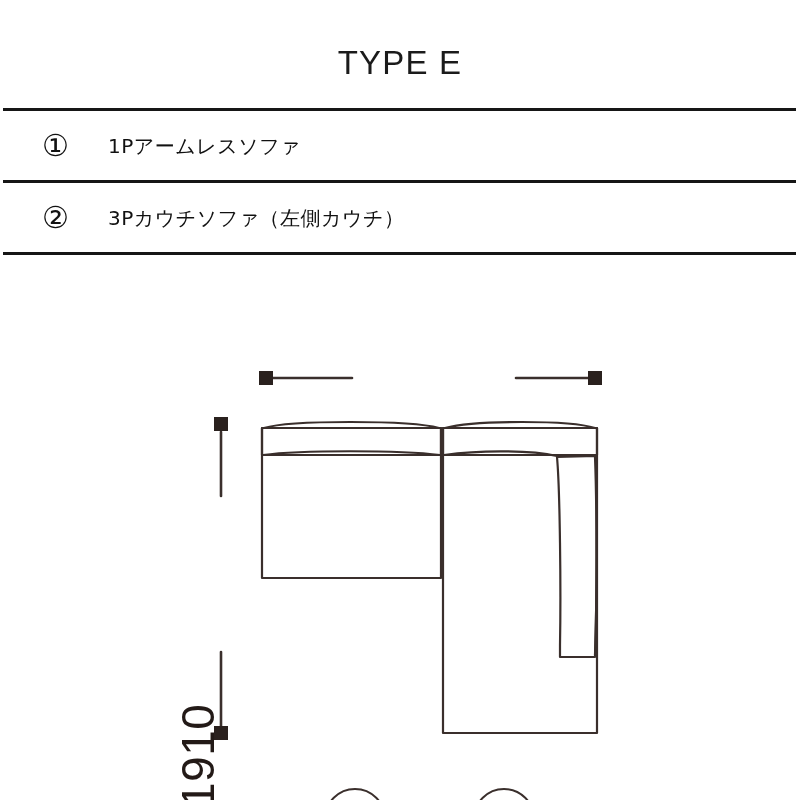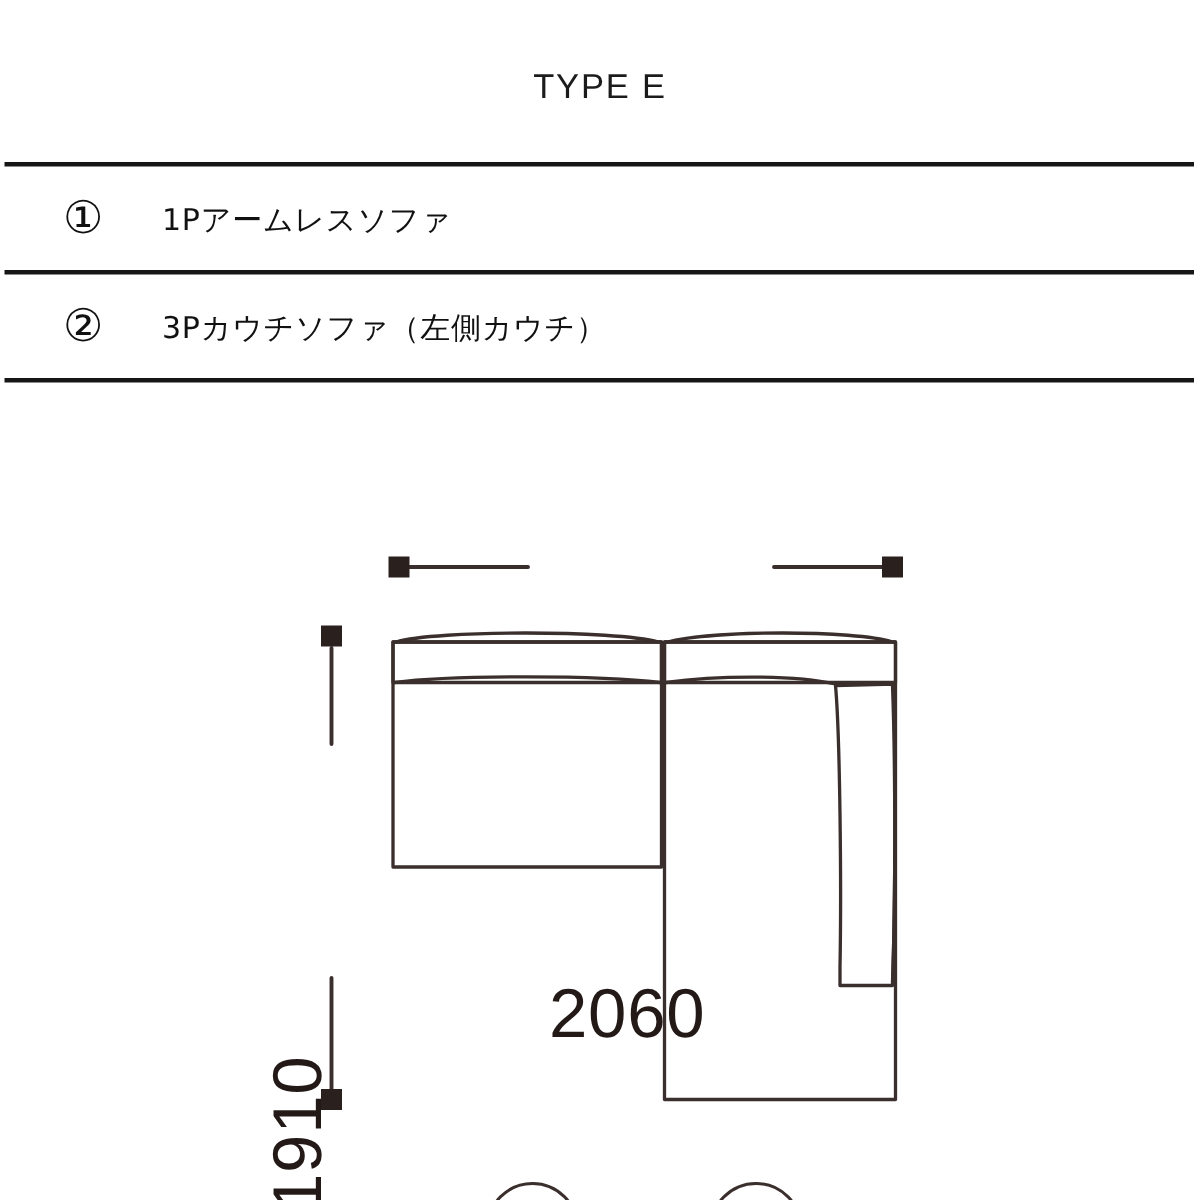--- a/index.html
+++ b/index.html
@@ -18,21 +18,21 @@
     -webkit-font-smoothing: antialiased;
   }
 
   
   .page-title {
     position: absolute;
     left: 0;
     top: 46px;
     width: 800px;
     text-align: center;
-    font-size: 23px;
+    font-size: 33px;
     font-weight: 400;
     letter-spacing: 1.2px;
     color: #1b1b1b;
     line-height: 1;
   }
 
   
   .spec-table {
     position: absolute;
     left: 3px;
@@ -181,20 +181,19 @@
 
       <path d="M557,157 C560,190 561,290 560,345
                L560,357 L595,357
                C597,300 597,200 596,156 Z"></path>
 
       <path d="M595,157 C597,210 597,300 595,355"></path>
 
     </g>
   </svg>
 
-  <div class="dim-text dim-width">2060</div>
 
   <div class="dim-text dim-depth">1910</div>
 
   <div class="callout-num callout-1">1</div>
 
   <div class="callout-num callout-2">2</div>
 </div>
 
 </body></html>

